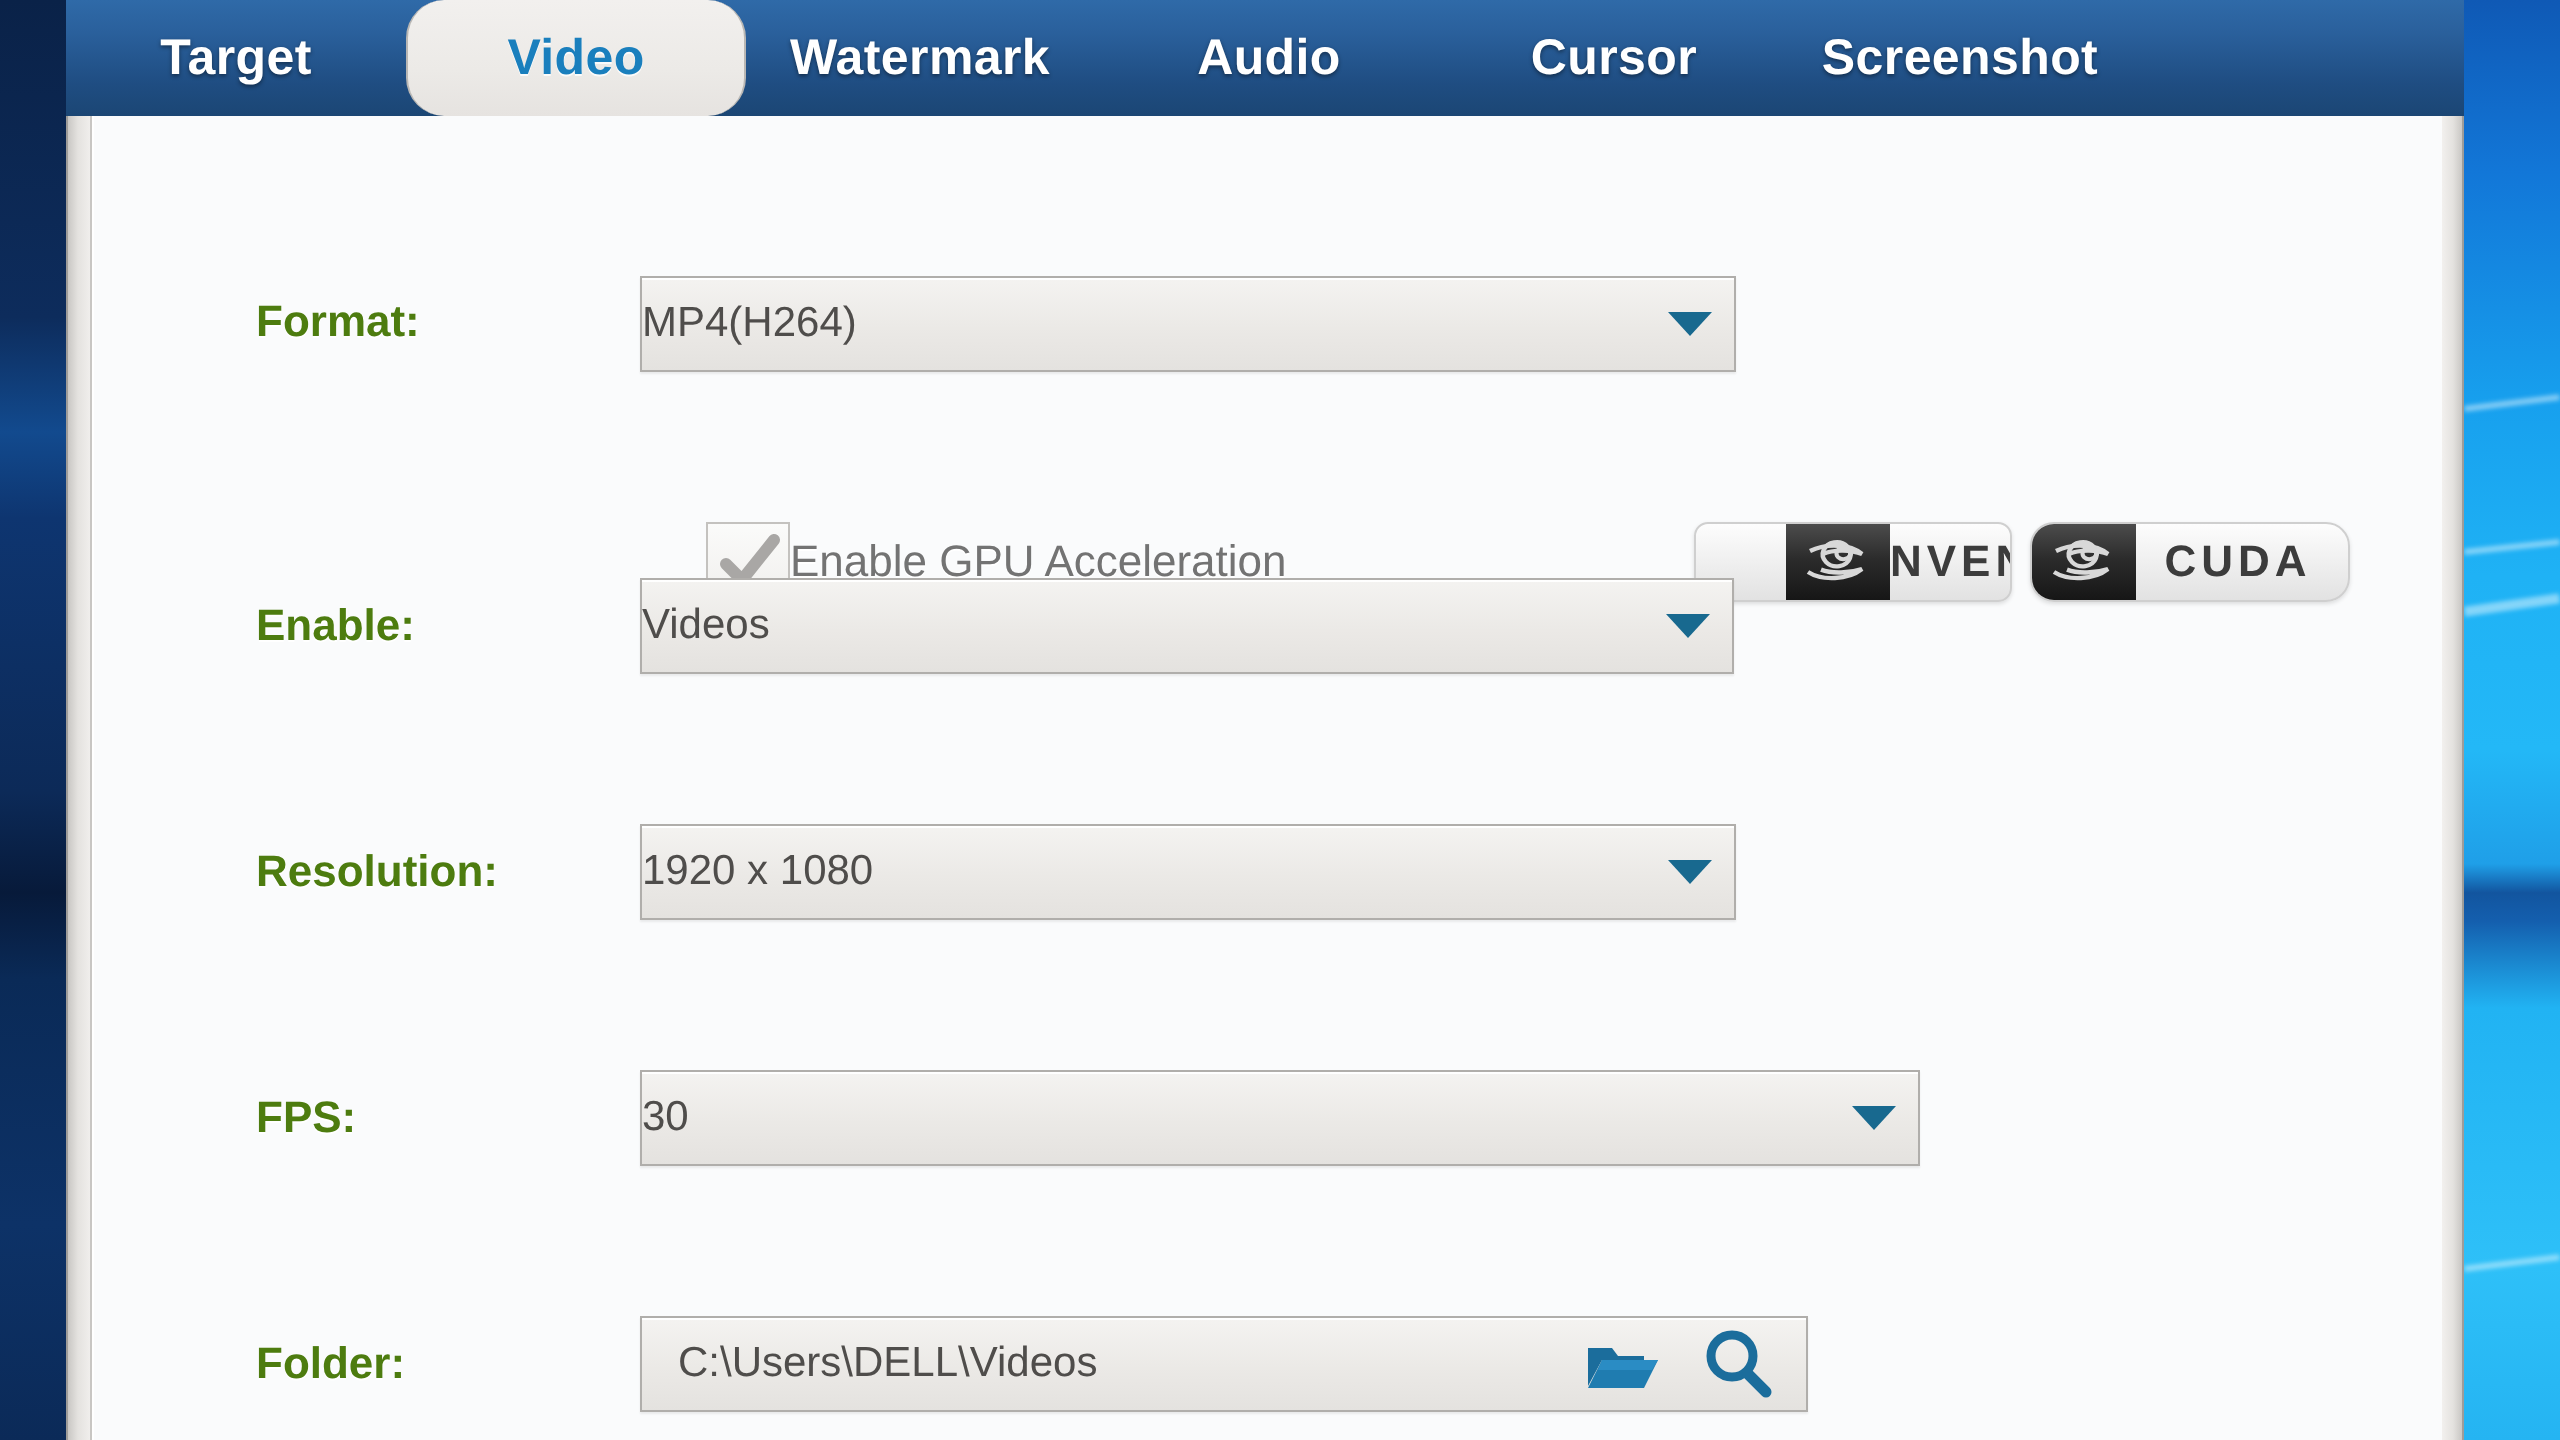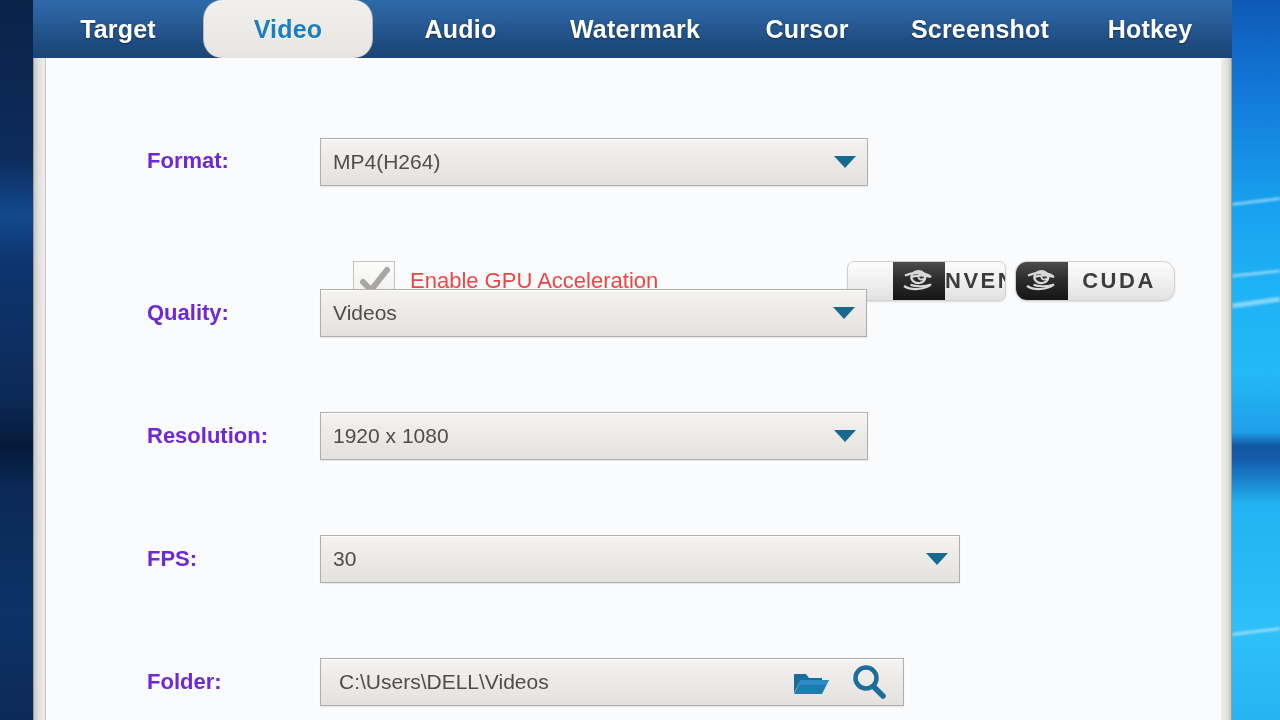--- a/index.html
+++ b/index.html
@@ -92,40 +92,38 @@
   #panel-shade-left {
     position: absolute; left: 0; top: 0; width: 11px; bottom: 0;
     background: linear-gradient(90deg, #c9c7c4 0%, #e4e2df 45%, #f0eeec 100%);
   }
   #panel-shade-right {
     position: absolute; right: 0; top: 0; width: 10px; bottom: 0;
     background: linear-gradient(270deg, #c9c7c4 0%, #e4e2df 45%, #f2f0ee 100%);
   }
   .field-label {
     position: absolute;
-    color: #6d28d9;
+    color: #4d7c0f;
     font-size: 22px;
     font-weight: bold;
     text-shadow: 0 1px 0 rgba(255,255,255,0.9);
     white-space: nowrap;
-    margin-left: 19px;
   }
 
   .combo {
     position: absolute;
     height: 48px;
     background: linear-gradient(180deg, #f4f3f1 0%, #ebe9e6 55%, #e4e2df 100%);
     border: 1px solid #b0aeab;
     box-shadow: inset 0 1px 0 #ffffff, 0 1px 1px rgba(0,0,0,0.07);
     display: flex; align-items: center;
     cursor: pointer;
   }
   .combo-text {
     flex: 1;
-    padding-left: 12px;
     font-size: 21px;
     color: #4f4d4b;
     white-space: nowrap;
     overflow: hidden;
   }
   .combo-arrow {
     width: 44px;
     display: flex; align-items: center; justify-content: center;
   }
   .caret {
@@ -139,23 +137,22 @@
   #gpu-row { position: absolute; left: 307px; top: 203px; display: flex; align-items: center; }
   #gpu-checkbox {
     width: 42px; height: 40px;
     background: linear-gradient(180deg, #fbfbfa 0%, #f0efed 100%);
     border: 1px solid #c4c2bf;
     position: relative;
     cursor: default;
   }
   #gpu-checkbox svg { position: absolute; left: 5px; top: 4px; }
   #gpu-label {
-    margin-left: 15px;
     font-size: 22px;
-    color: #ef4444;
+    color: #737373;
     white-space: nowrap;
     text-shadow: 0 1px 0 rgba(255,255,255,0.9);
   }
 
   
   .gpu-badge {
     position: absolute; top: 203px;
     height: 40px;
     border-radius: 7px;
     background: linear-gradient(180deg, #fdfdfd 0%, #eeeeee 55%, #e2e2e2 100%);
@@ -207,34 +204,31 @@
 
 <div id="app-window">
 
   <div id="tabbar">
     <div class="tab" id="tab-target">
       <span>Target</span>
     </div>
     <div class="tab active" id="tab-video">
       <span>Video</span>
     </div>
+    <div class="tab" id="tab-watermark">
+      <span>Watermark</span>
+    </div>
     <div class="tab" id="tab-audio">
       <span>Audio</span>
     </div>
-    <div class="tab" id="tab-watermark">
-      <span>Watermark</span>
-    </div>
     <div class="tab" id="tab-cursor">
       <span>Cursor</span>
     </div>
     <div class="tab" id="tab-screenshot">
       <span>Screenshot</span>
-    </div>
-    <div class="tab" id="tab-hotkey">
-      <span>Hotkey</span>
     </div>
   </div>
 
   <div id="win-body">
     <div id="panel-shade-left"></div>
     <div id="panel-shade-right"></div>
 
     <div id="win-body-inner">
 
       <div class="field-label" style="left:82px; top:90px;">Format:</div>
@@ -275,21 +269,21 @@
               <path d="M14 13 a7 6 0 1 1 0.1 0.1 Z"></path>
               <path d="M6 7.5 c8-4 20-3.5 26 1.5 c-5-2-14-2.5-19.5 0"></path>
               <path d="M5 18 c7 4.5 20 4 27-1.5 c-6 2-15 2.5-20.5 0.3"></path>
               <path d="M20 10.5 a3.4 2.8 0 1 1 0.1 0.1 Z" stroke-width="2"></path>
             </g>
           </svg>
         </div>
         <div class="gpu-name">CUDA</div>
       </div>
 
-      <div class="field-label" style="left:82px; top:242px;">Quality:</div>
+      <div class="field-label" style="left:82px; top:242px;">Enable:</div>
       <div class="combo" style="left:274px; top:231px; width:547px;">
         <div class="combo-text">Videos</div>
         <div class="combo-arrow">
           <div class="caret"></div>
         </div>
       </div>
 
       <div class="field-label" style="left:82px; top:365px;">Resolution:</div>
       <div class="combo" style="left:274px; top:354px; width:548px;gap:32px;">
         <div class="combo-text">1920 x 1080</div>

